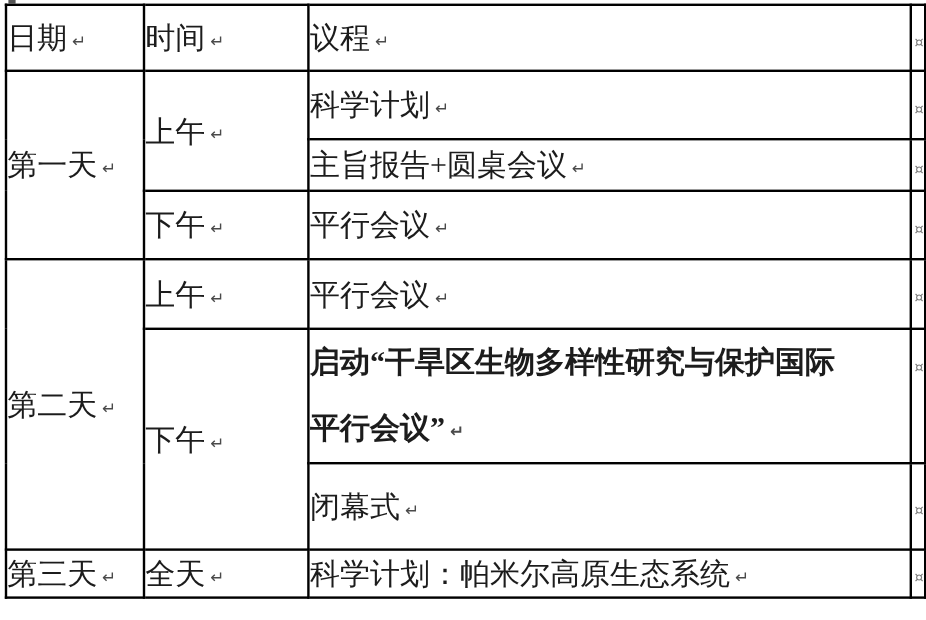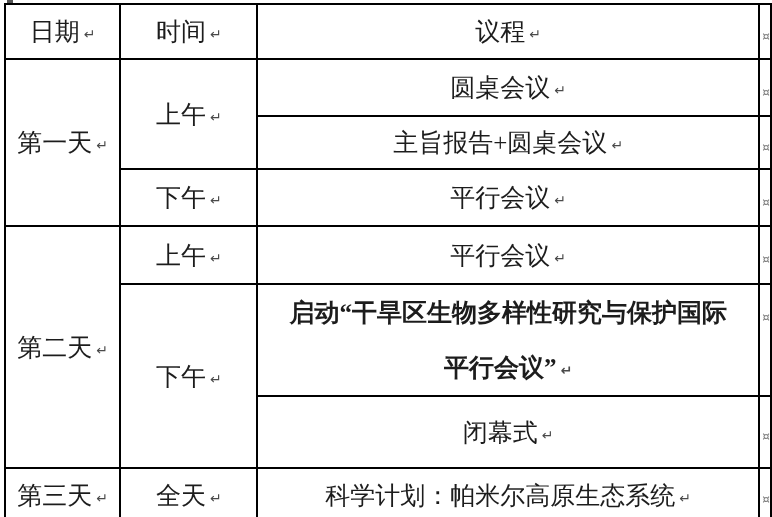--- a/index.html
+++ b/index.html
@@ -28,21 +28,21 @@
     position: absolute;
     left: 4px; top: 3px;
     border-collapse: collapse;
     table-layout: fixed;
   }
   table.agenda td {
     border: 2px solid #000000;
     padding: 0;
     font-size: 25px;
     color: #1c1c1c;
-    text-align: center;
+    text-align: left;
     vertical-align: middle;
     white-space: nowrap;
     overflow: visible;
   }
   td.agenda-cell {
     text-align: left;
     padding-left: 10px;
   }
   td.two-line {
     line-height: 55px;
@@ -104,28 +104,28 @@
     </tr>
 
     <tr style="height:57px">
       <td rowspan="3">
         <span>第一天</span><span class="pmark">↵</span>
       </td>
       <td rowspan="2">
         <span>上午</span><span class="pmark">↵</span>
       </td>
       <td class="agenda-cell">
-        <span>圆桌会议</span><span class="pmark">↵</span>
+        <span>科学计划</span><span class="pmark">↵</span>
       </td>
       <td class="rowend">
         <span class="rend">¤</span>
       </td>
     </tr>
 
-    <tr style="height:53px">
+    <tr style="height:43px">
       <td class="agenda-cell">
         <span>主旨报告+圆桌会议</span><span class="pmark">↵</span>
       </td>
       <td class="rowend">
         <span class="rend">¤</span>
       </td>
     </tr>
 
     <tr style="height:57px">
       <td>
@@ -169,21 +169,21 @@
 
     <tr style="height:72px">
       <td class="agenda-cell">
         <span>闭幕式</span><span class="pmark">↵</span>
       </td>
       <td class="rowend">
         <span class="rend">¤</span>
       </td>
     </tr>
 
-    <tr style="height:54px">
+    <tr style="height:40px">
       <td>
         <span>第三天</span><span class="pmark">↵</span>
       </td>
       <td>
         <span>全天</span><span class="pmark">↵</span>
       </td>
       <td class="agenda-cell">
         <span>科学计划：帕米尔高原生态系统</span><span class="pmark">↵</span>
       </td>
       <td class="rowend">

